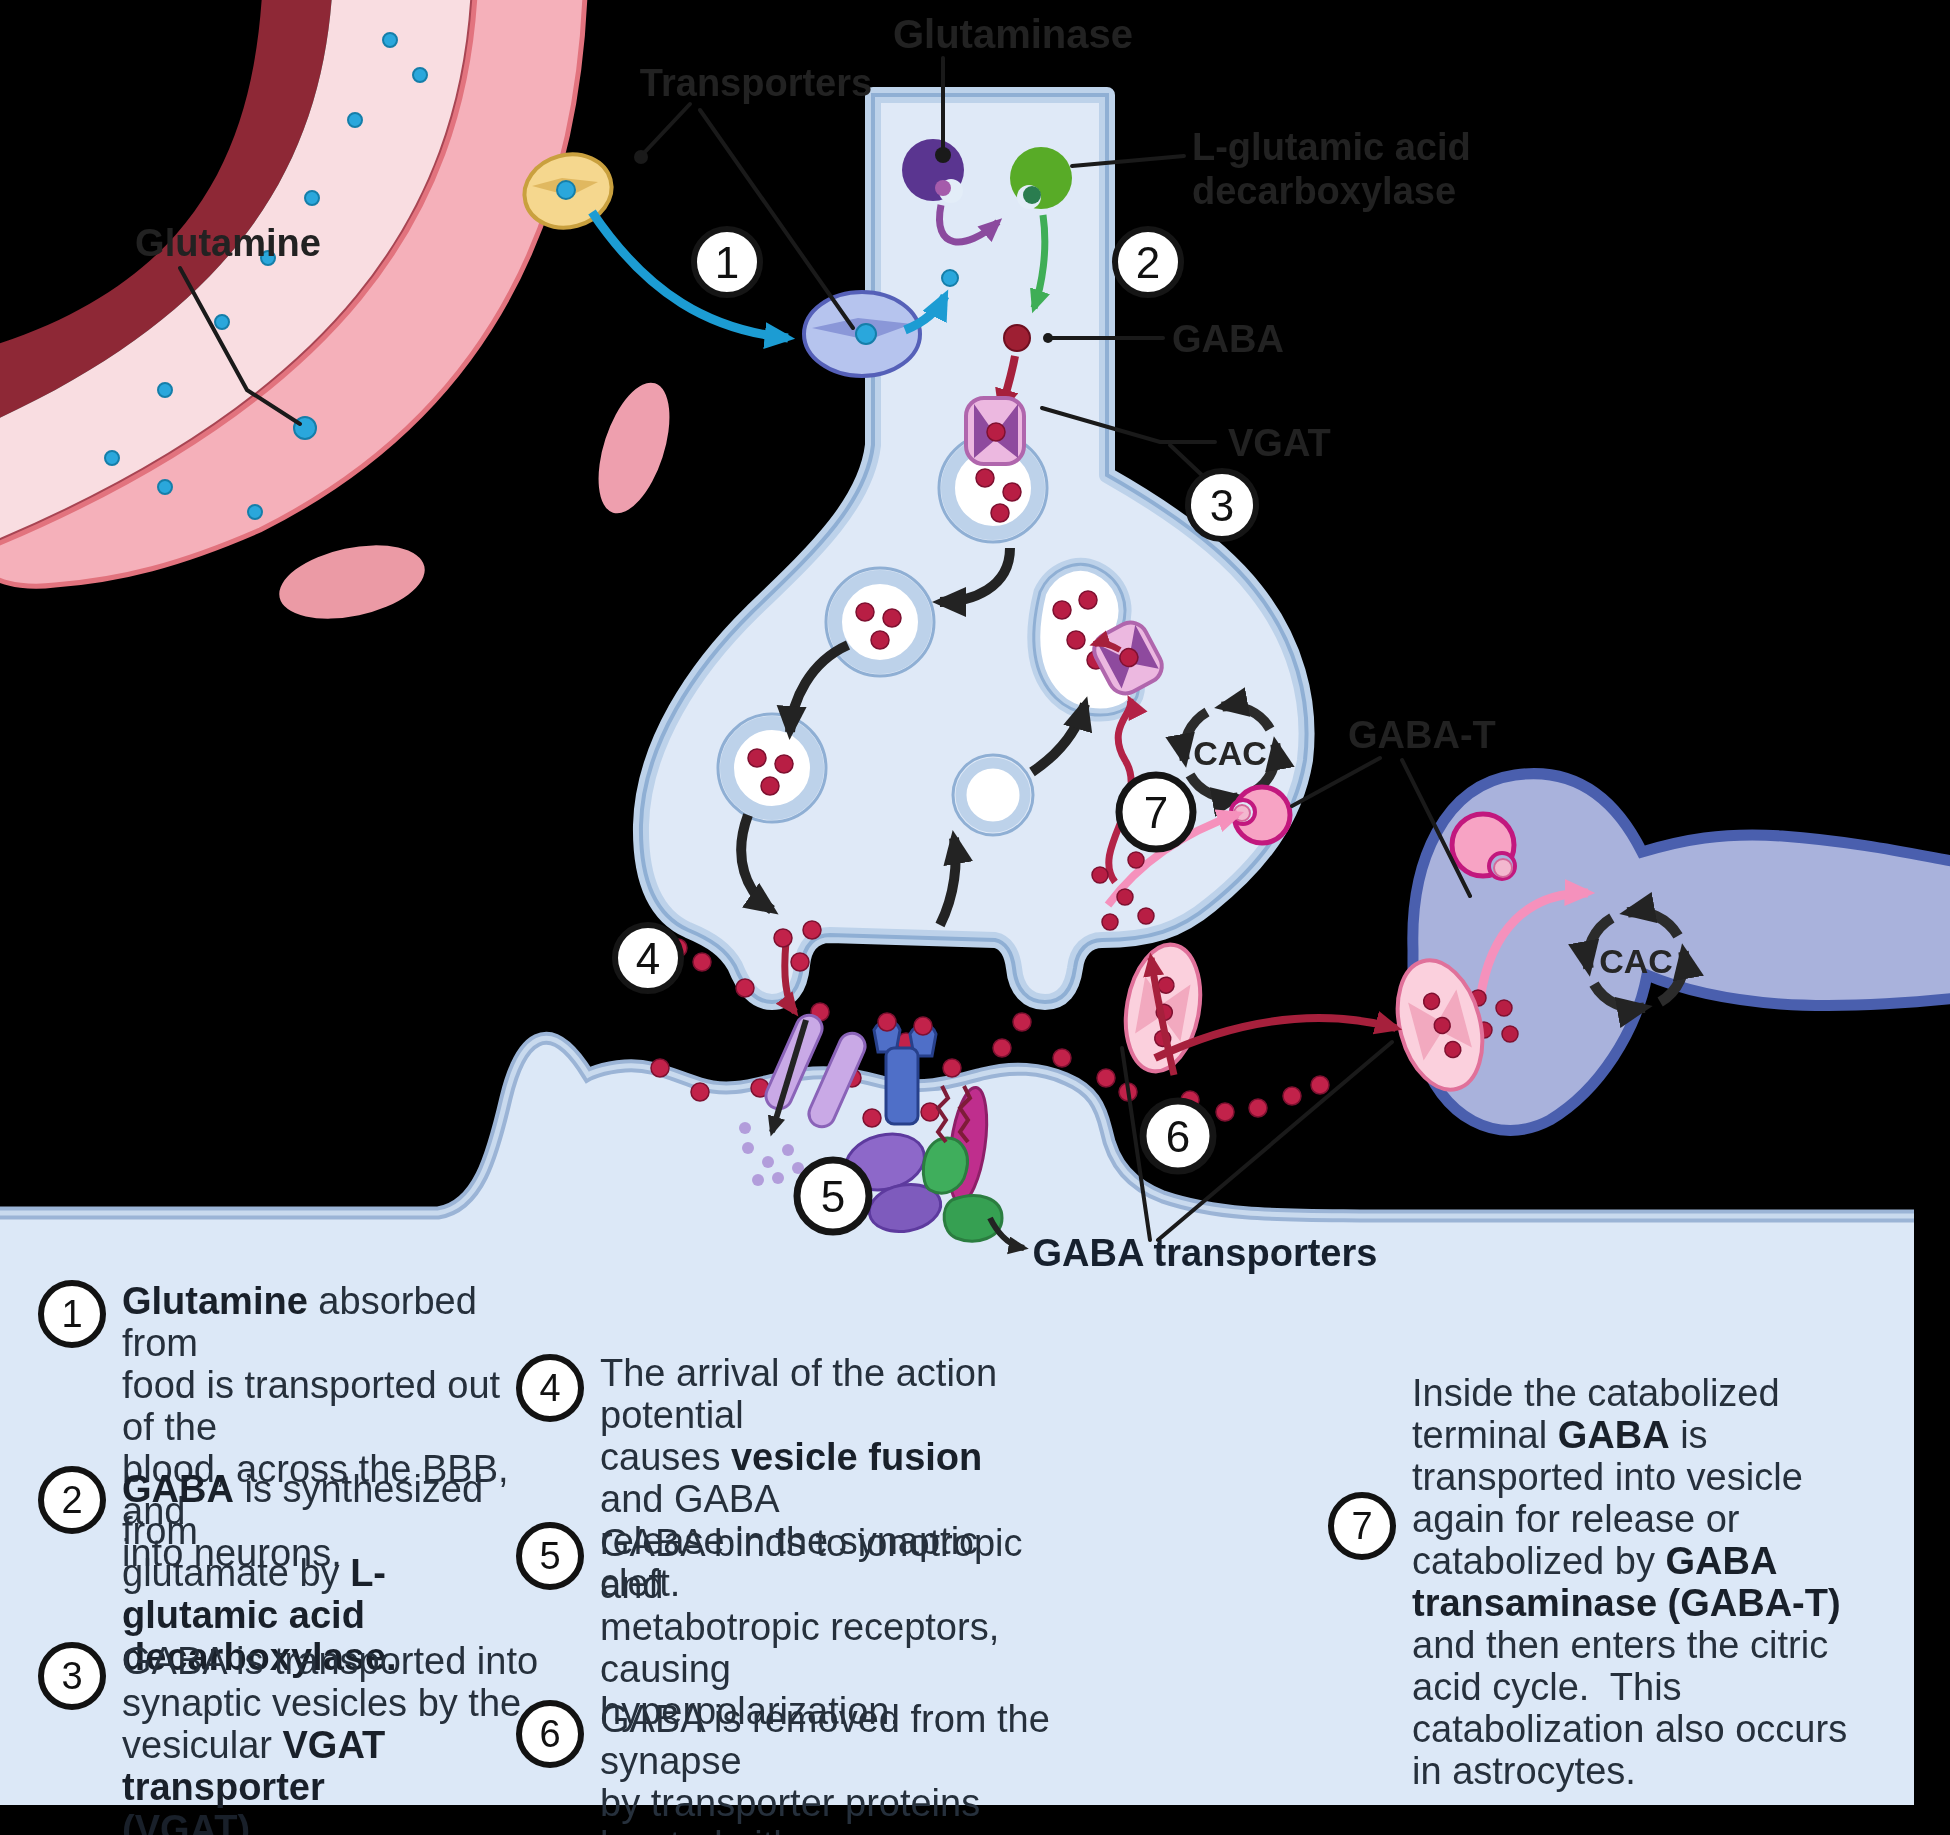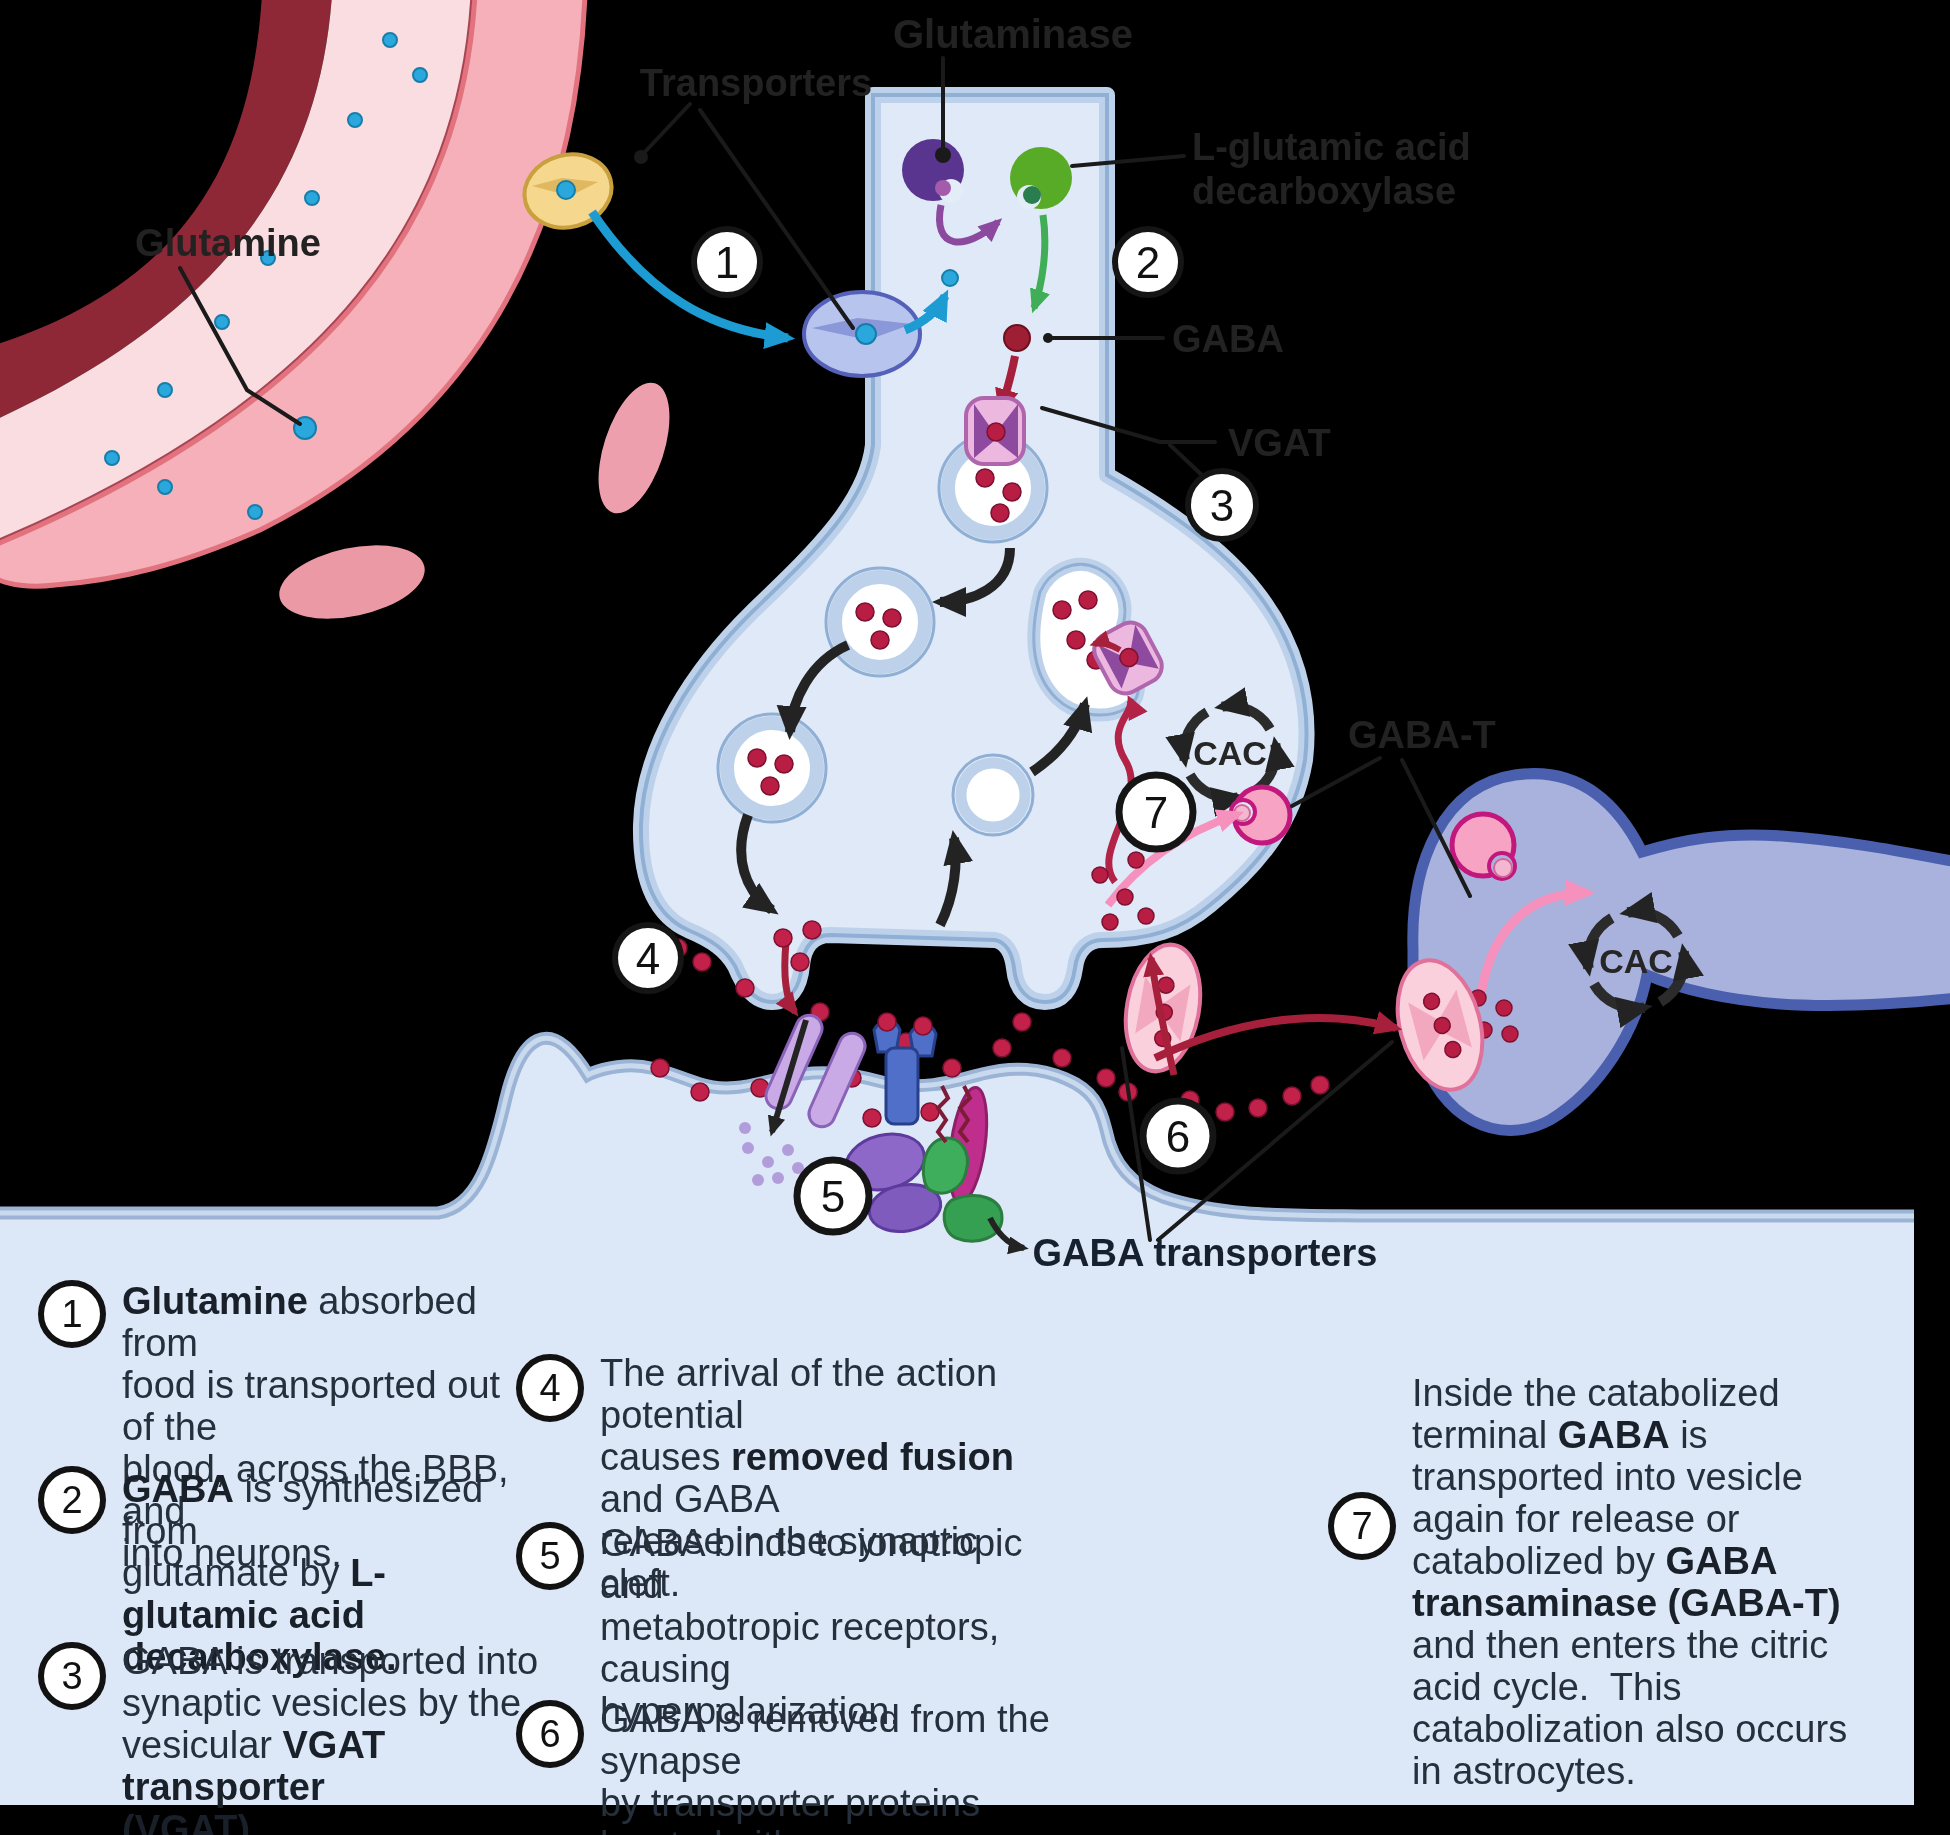--- a/index.html
+++ b/index.html
@@ -421,21 +421,21 @@
       <div class="pitem" style="left: 38px; top: 1628px;">
         <div class="badge" style="top: 14px;">3</div>
         <div class="ptext" style="width: 420px;"><span>GABA is transported into
 synaptic vesicles by the
 vesicular </span><b>VGAT transporter
 (VGAT)</b><span>.</span></div>
       </div>
       <div class="pitem" style="left: 516px; top: 1340px;">
         <div class="badge" style="top: 14px;">4</div>
         <div class="ptext" style="width: 450px;"><span>The arrival of the action potential
-causes </span><b>removed fusion</b><span> and GABA
+causes </span><b>vesicle fusion</b><span> and GABA
 release in the synaptic cleft.</span></div>
       </div>
       <div class="pitem" style="left: 516px; top: 1510px;">
         <div class="badge" style="top: 12px;">5</div>
         <div class="ptext" style="width: 470px;"><span>GABA binds to ionotropic and
 metabotropic receptors, causing
 hyperpolarization.</span></div>
       </div>
       <div class="pitem" style="left: 516px; top: 1686px;">
         <div class="badge" style="top: 14px;">6</div>

